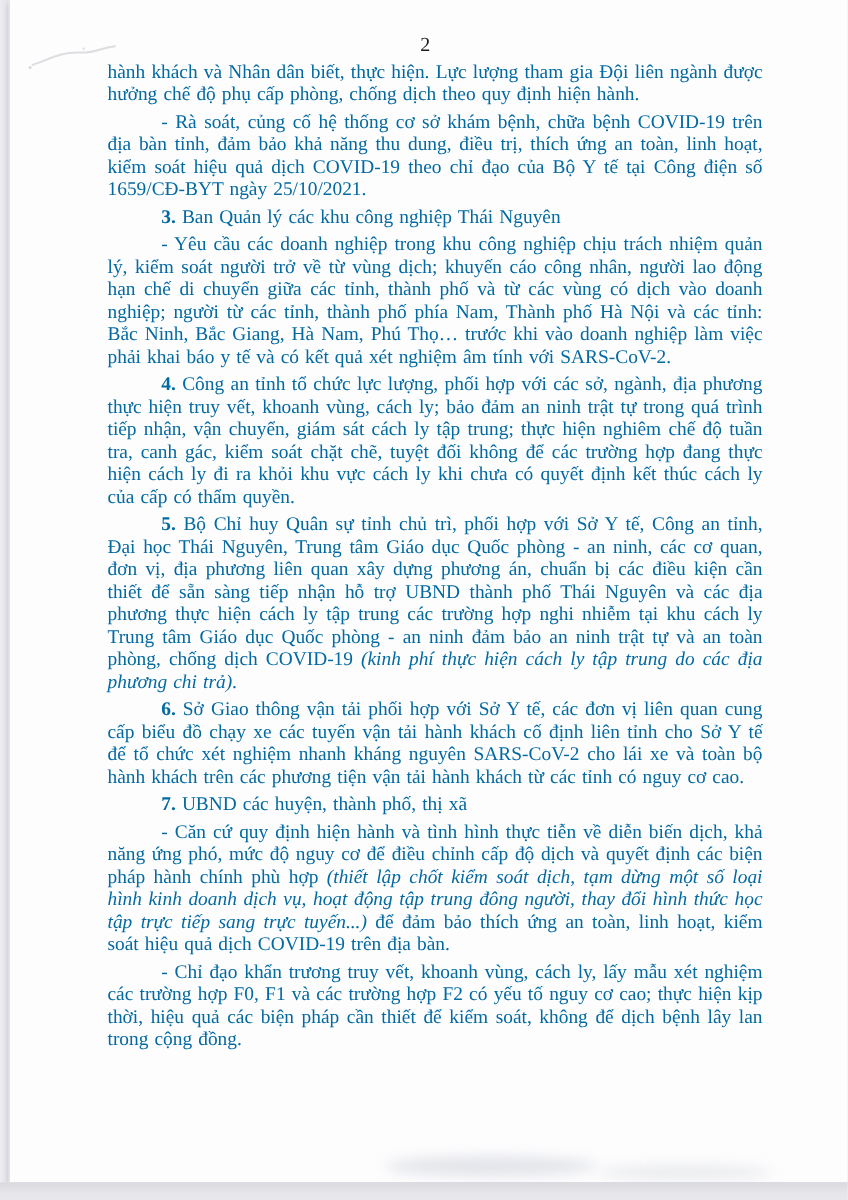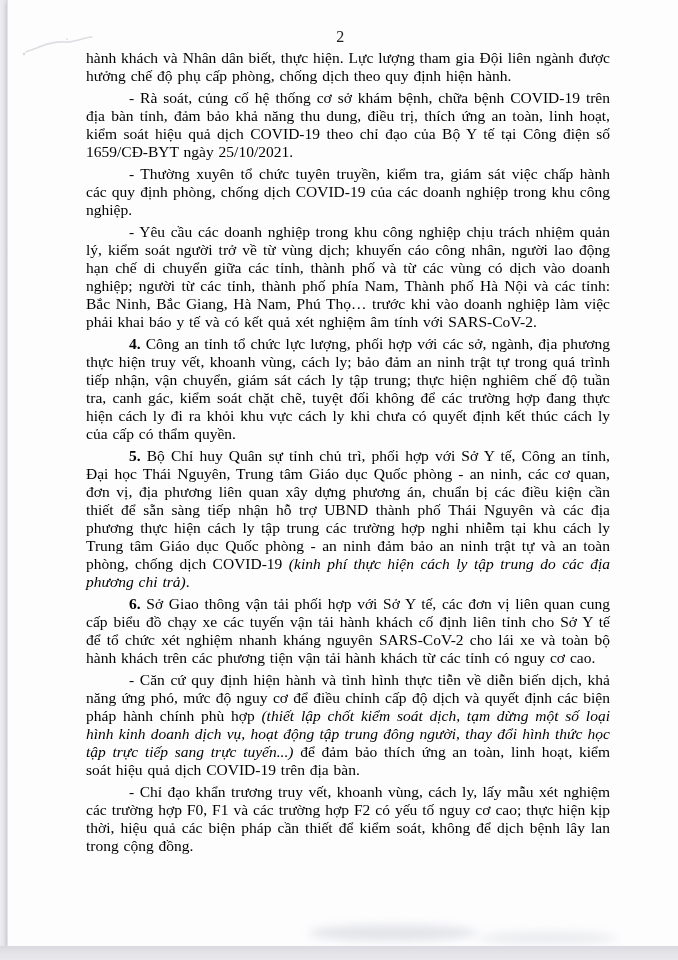--- a/index.html
+++ b/index.html
@@ -36,21 +36,21 @@
     color: #1b1b22;
     letter-spacing: 0.5px;
   }
   .doc-body {
     position: absolute;
     top: 49px;
     left: 78px;
     width: 524px;
     font-size: 15.5px;
     line-height: 18px;
-    color: #000000;
+    color: #0369a1;
     text-align: justify;
     word-spacing: 1px;
   }
   .doc-body p {
     margin: 0;
     text-indent: 43px;
   }
   .doc-body p + p { margin-top: 4px; }
   .doc-body p.no-indent { text-indent: 0; }
   .doc-body span.b { font-weight: bold; }
@@ -101,25 +101,26 @@
       <path d="M6 24 C 18 20, 30 13, 44 14 C 54 15, 62 10, 72 9" fill="none" stroke="#c3c3cc" stroke-width="1.6" stroke-linecap="round"></path>
       <circle cx="4" cy="26" r="1.2" fill="#b6b6c0"></circle>
       <circle cx="47" cy="11" r="1" fill="#c9c9d2"></circle>
     </svg>
 
     <div class="page-number">2</div>
 
     <div class="doc-body">
         <p class="no-indent"><span>hành khách và Nhân dân biết, thực hiện. Lực lượng tham gia Đội liên ngành được hưởng chế độ phụ cấp phòng, chống dịch theo quy định hiện hành.</span></p>
         <p><span>- Rà soát, củng cố hệ thống cơ sở khám bệnh, chữa bệnh COVID-19 trên địa bàn tỉnh, đảm bảo khả năng thu dung, điều trị, thích ứng an toàn, linh hoạt, kiểm soát hiệu quả dịch COVID-19 theo chỉ đạo của Bộ Y tế tại Công điện số 1659/CĐ-BYT ngày 25/10/2021.</span></p>
-        <p><span>- Thường xuyên tổ chức tuyên truyền, kiểm tra, giám sát việc chấp hành các quy định phòng, chống dịch COVID-19 của các doanh nghiệp trong khu công nghiệp.</span></p>
+        <p><span class="b">3.</span><span> Ban Quản lý các khu công nghiệp Thái Nguyên</span></p>
         <p><span>- Yêu cầu các doanh nghiệp trong khu công nghiệp chịu trách nhiệm quản lý, kiểm soát người trở về từ vùng dịch; khuyến cáo công nhân, người lao động hạn chế di chuyển giữa các tỉnh, thành phố và từ các vùng có dịch vào doanh nghiệp; người từ các tỉnh, thành phố phía Nam, Thành phố Hà Nội và các tỉnh: Bắc Ninh, Bắc Giang, Hà Nam, Phú Thọ… trước khi vào doanh nghiệp làm việc phải khai báo y tế và có kết quả xét nghiệm âm tính với SARS-CoV-2.</span></p>
         <p><span class="b">4.</span><span> Công an tỉnh tổ chức lực lượng, phối hợp với các sở, ngành, địa phương thực hiện truy vết, khoanh vùng, cách ly; bảo đảm an ninh trật tự trong quá trình tiếp nhận, vận chuyển, giám sát cách ly tập trung; thực hiện nghiêm chế độ tuần tra, canh gác, kiểm soát chặt chẽ, tuyệt đối không để các trường hợp đang thực hiện cách ly đi ra khỏi khu vực cách ly khi chưa có quyết định kết thúc cách ly của cấp có thẩm quyền.</span></p>
         <p><span class="b">5.</span><span> Bộ Chỉ huy Quân sự tỉnh chủ trì, phối hợp với Sở Y tế, Công an tỉnh, Đại học Thái Nguyên, Trung tâm Giáo dục Quốc phòng - an ninh, các cơ quan, đơn vị, địa phương liên quan xây dựng phương án, chuẩn bị các điều kiện cần thiết để sẵn sàng tiếp nhận hỗ trợ UBND thành phố Thái Nguyên và các địa phương thực hiện cách ly tập trung các trường hợp nghi nhiễm tại khu cách ly Trung tâm Giáo dục Quốc phòng - an ninh đảm bảo an ninh trật tự và an toàn phòng, chống dịch COVID-19 </span><span class="i">(kinh phí thực hiện cách ly tập trung do các địa phương chi trả)</span><span>.</span></p>
         <p><span class="b">6.</span><span> Sở Giao thông vận tải phối hợp với Sở Y tế, các đơn vị liên quan cung cấp biểu đồ chạy xe các tuyến vận tải hành khách cố định liên tỉnh cho Sở Y tế để tổ chức xét nghiệm nhanh kháng nguyên SARS-CoV-2 cho lái xe và toàn bộ hành khách trên các phương tiện vận tải hành khách từ các tỉnh có nguy cơ cao.</span></p>
+        <p><span class="b">7.</span><span> UBND các huyện, thành phố, thị xã</span></p>
         <p><span>- Căn cứ quy định hiện hành và tình hình thực tiễn về diễn biến dịch, khả năng ứng phó, mức độ nguy cơ để điều chỉnh cấp độ dịch và quyết định các biện pháp hành chính phù hợp </span><span class="i">(thiết lập chốt kiểm soát dịch, tạm dừng một số loại hình kinh doanh dịch vụ, hoạt động tập trung đông người, thay đổi hình thức học tập trực tiếp sang trực tuyến...)</span><span> để đảm bảo thích ứng an toàn, linh hoạt, kiểm soát hiệu quả dịch COVID-19 trên địa bàn.</span></p>
         <p><span>- Chỉ đạo khẩn trương truy vết, khoanh vùng, cách ly, lấy mẫu xét nghiệm các trường hợp F0, F1 và các trường hợp F2 có yếu tố nguy cơ cao; thực hiện kịp thời, hiệu quả các biện pháp cần thiết để kiểm soát, không để dịch bệnh lây lan trong cộng đồng.</span></p>
       </div>
 
     <div class="smudge smudge-1"></div>
     <div class="smudge smudge-2"></div>
   </div>
 
   <div class="bottom-edge"></div>
 </div>

